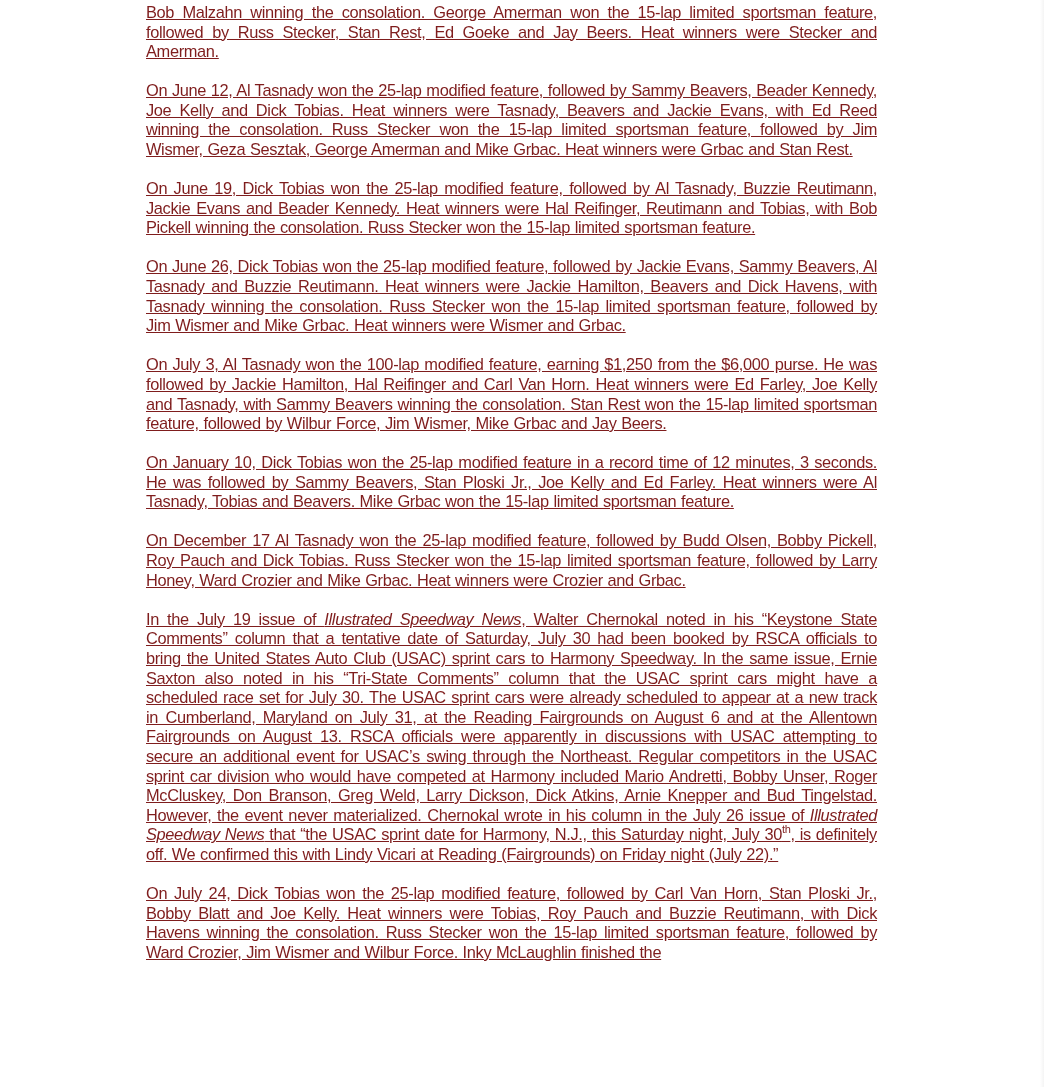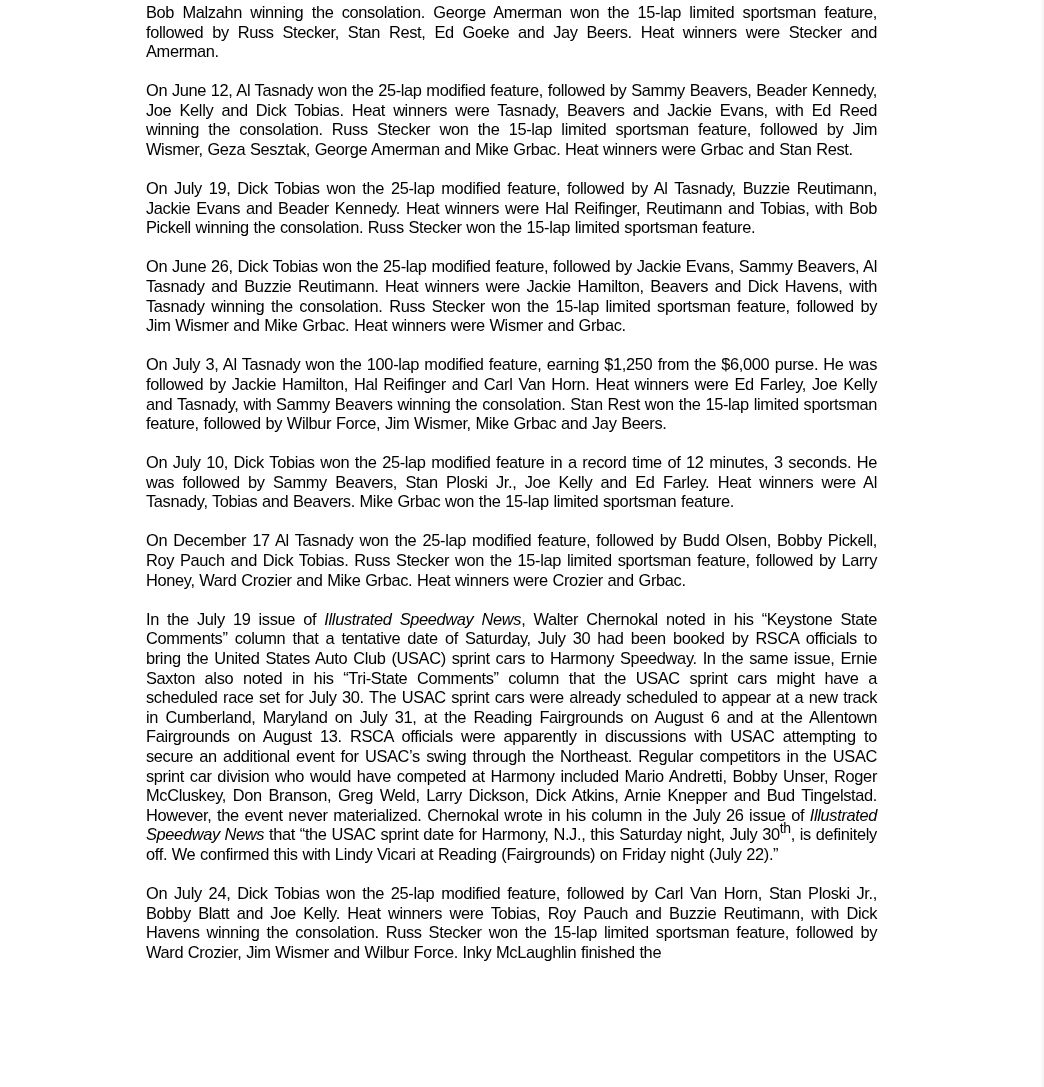--- a/index.html
+++ b/index.html
@@ -33,45 +33,46 @@
       position: absolute;
       left: 146px;
       top: 3px;
       width: 731px;
     }
     .para {
       margin: 0 0 19.5px 0;
       font-family: "Liberation Sans", sans-serif;
       font-size: 16.4px;
       line-height: 19.6px;
-      color: #000000;
+      color: #7f1d1d;
       text-align: justify;
       text-align-last: left;
       letter-spacing: -0.35px;
       word-spacing: 0.5px;
+      text-decoration: underline;
     }
     .para .ital { font-style: italic; }
     .para sup {
-      font-size: 14px;
+      font-size: 11px;
       line-height: 0;
       vertical-align: 7px;
     }
   </style>
 </head>
 <body>
 
 <div class="page">
   <div class="text-column">
 
     <p class="para">Bob Malzahn winning the consolation.  George Amerman won the 15-lap limited sportsman feature, followed by Russ Stecker, Stan Rest, Ed Goeke and Jay Beers.  Heat winners were Stecker and Amerman.</p>
     <p class="para">On June 12, Al Tasnady won the 25-lap modified feature, followed by Sammy Beavers, Beader Kennedy, Joe Kelly and Dick Tobias.  Heat winners were Tasnady, Beavers and Jackie Evans, with Ed Reed winning the consolation.  Russ Stecker won the 15-lap limited sportsman feature, followed by Jim Wismer, Geza Sesztak, George Amerman and Mike Grbac.  Heat winners were Grbac and Stan Rest.</p>
-    <p class="para">On July 19, Dick Tobias won the 25-lap modified feature, followed by Al Tasnady, Buzzie Reutimann, Jackie Evans and Beader Kennedy.  Heat winners were Hal Reifinger, Reutimann and Tobias, with Bob Pickell winning the consolation.  Russ Stecker won the 15-lap limited sportsman feature.</p>
+    <p class="para">On June 19, Dick Tobias won the 25-lap modified feature, followed by Al Tasnady, Buzzie Reutimann, Jackie Evans and Beader Kennedy.  Heat winners were Hal Reifinger, Reutimann and Tobias, with Bob Pickell winning the consolation.  Russ Stecker won the 15-lap limited sportsman feature.</p>
     <p class="para">On June 26, Dick Tobias won the 25-lap modified feature, followed by Jackie Evans, Sammy Beavers, Al Tasnady and Buzzie Reutimann.  Heat winners were Jackie Hamilton, Beavers and Dick Havens, with Tasnady winning the consolation.  Russ Stecker won the 15-lap limited sportsman feature, followed by Jim Wismer and Mike Grbac.  Heat winners were Wismer and Grbac.</p>
     <p class="para">On July 3, Al Tasnady won the 100-lap modified feature, earning $1,250 from the $6,000 purse.  He was followed by Jackie Hamilton, Hal Reifinger and Carl Van Horn.  Heat winners were Ed Farley, Joe Kelly and Tasnady, with Sammy Beavers winning the consolation.  Stan Rest won the 15-lap limited sportsman feature, followed by Wilbur Force, Jim Wismer, Mike Grbac and Jay Beers.</p>
-    <p class="para">On July 10, Dick Tobias won the 25-lap modified feature in a record time of 12 minutes, 3 seconds.  He was followed by Sammy Beavers, Stan Ploski Jr., Joe Kelly and Ed Farley.  Heat winners were Al Tasnady, Tobias and Beavers.  Mike Grbac won the 15-lap limited sportsman feature.</p>
+    <p class="para">On January 10, Dick Tobias won the 25-lap modified feature in a record time of 12 minutes, 3 seconds.  He was followed by Sammy Beavers, Stan Ploski Jr., Joe Kelly and Ed Farley.  Heat winners were Al Tasnady, Tobias and Beavers.  Mike Grbac won the 15-lap limited sportsman feature.</p>
     <p class="para">On December 17 Al Tasnady won the 25-lap modified feature, followed by Budd Olsen, Bobby Pickell, Roy Pauch and Dick Tobias.  Russ Stecker won the 15-lap limited sportsman feature, followed by Larry Honey, Ward Crozier and Mike Grbac.  Heat winners were Crozier and Grbac.</p>
 
     <p class="para"><span>In the July 19 issue of </span><span class="ital">Illustrated Speedway News</span><span>, Walter Chernokal noted in his “Keystone State Comments” column that a tentative date of Saturday, July 30 had been booked by RSCA officials to bring the United States Auto Club (USAC) sprint cars to Harmony Speedway.  In the same issue, Ernie Saxton also noted in his “Tri-State Comments” column that the USAC sprint cars might have a scheduled race set for July 30.  The USAC sprint cars were already scheduled to appear at a new track in Cumberland, Maryland on July 31, at the Reading Fairgrounds on August 6 and at the Allentown Fairgrounds on August 13.  RSCA officials were apparently in discussions with USAC attempting to secure an additional event for USAC’s swing through the Northeast.  Regular competitors in the USAC sprint car division who would have competed at Harmony included Mario Andretti, Bobby Unser, Roger McCluskey, Don Branson, Greg Weld, Larry Dickson, Dick Atkins, Arnie Knepper and Bud Tingelstad.  However, the event never materialized.  Chernokal wrote in his column in the July 26 issue of </span><span class="ital">Illustrated Speedway News</span><span> that “the USAC sprint date for Harmony, N.J., this Saturday night, July 30</span><sup>th</sup><span>, is definitely off.  We confirmed this with Lindy Vicari at Reading (Fairgrounds) on Friday night (July 22).”</span></p>
 
     <p class="para">On July 24, Dick Tobias won the 25-lap modified feature, followed by Carl Van Horn, Stan Ploski Jr., Bobby Blatt and Joe Kelly.  Heat winners were Tobias, Roy Pauch and Buzzie Reutimann, with Dick Havens winning the consolation.  Russ Stecker won the 15-lap limited sportsman feature, followed by Ward Crozier, Jim Wismer and Wilbur Force.  Inky McLaughlin finished the</p>
 
   </div>
   <div class="page-edge"></div>
 </div>
 

